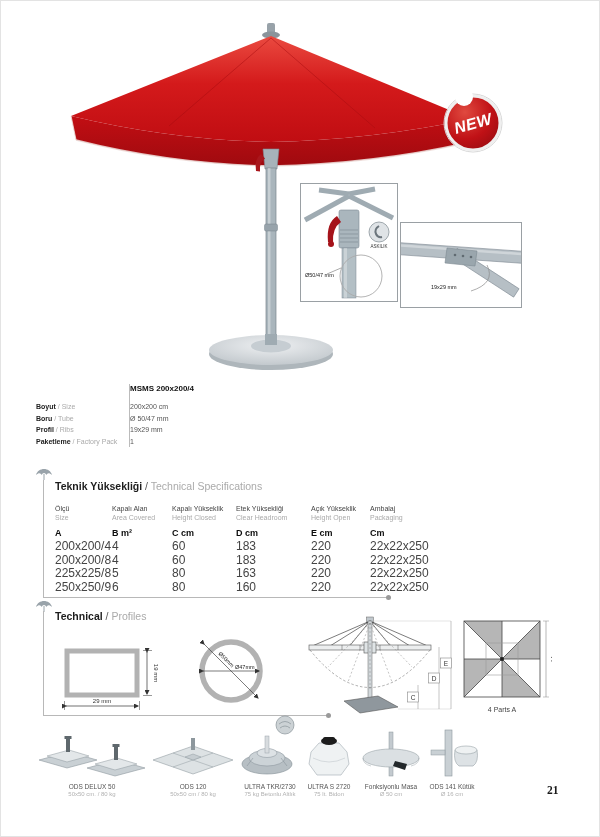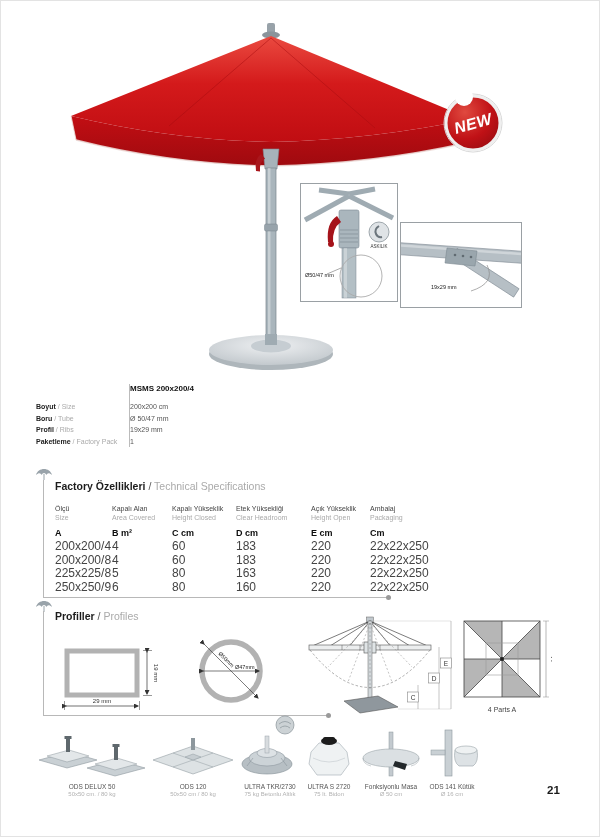--- a/index.html
+++ b/index.html
@@ -51,21 +51,21 @@
   .side-diagram{left:303px;top:604px;width:152px;height:116px;}
   .square-diagram{left:461px;top:618px;width:90px;height:100px;}
 
   
   .p-item{position:absolute;display:flex;flex-direction:column;align-items:center;justify-content:flex-end;}
   .p-art{display:flex;align-items:flex-end;justify-content:center;}
   .p-art svg{display:block;}
   .p-name{font-size:6.5px;color:#555;margin-top:3px;white-space:nowrap;text-align:center;}
   .p-spec{font-size:6px;color:#b2b2b2;margin-top:1px;white-space:nowrap;text-align:center;}
 
-  .page-num{position:absolute;left:546px;top:783px;font-size:11.5px;font-weight:bold;color:#1a1a1a;}
+  .page-num{position:absolute;left:546px;top:783px;font-size:11.5px;font-weight:bold;color:#1a1a1a;font-family:Liberation Serif, serif;}
 
   svg text{font-family:"Liberation Sans",sans-serif;}
 </style>
 </head>
 <body>
 
 <div class="sheet">
 
   <svg class="hero-svg" viewBox="0 0 480 360">
     <defs>
@@ -189,21 +189,21 @@
     </div>
 
   <svg class="sec-icon" style="left:34px;top:464px;" viewBox="0 0 18 15">
     <path d="M1,10 C3,2 15,2 17,10 C14,7.2 12.2,8.2 11.5,10 C10,7.2 8,7.2 6.5,10 C5.8,8.2 4,7.2 1,10 Z" fill="#99a3aa"></path>
     <path d="M9,9 v6" stroke="#99a3aa" stroke-width="1" fill="none"></path>
   </svg>
   <div class="vline" style="left:42px;top:479px;height:117px;"></div>
   <div class="hline" style="left:42px;top:596px;width:345px;"></div>
   <div class="dot" style="left:385px;top:594px;"></div>
   <div class="sec-title" style="left:54px;top:479px;">
-    <span class="t-tr">Factory Özellikleri</span>
+    <span class="t-tr">Teknik Yüksekliği</span>
     <span class="t-sep">/</span>
     <span class="t-en">Technical Specifications</span>
   </div>
   <div class="specs-grid" id="specs-grid">
       <div class="sp-h">
         <div class="h-tr">Ölçü</div>
         <div class="h-en">Size</div>
       </div>
       <div class="sp-h">
         <div class="h-tr">Kapalı Alan</div>
@@ -258,21 +258,21 @@
     </div>
 
   <svg class="sec-icon" style="left:34px;top:596px;" viewBox="0 0 18 15">
     <path d="M1,10 C3,2 15,2 17,10 C14,7.2 12.2,8.2 11.5,10 C10,7.2 8,7.2 6.5,10 C5.8,8.2 4,7.2 1,10 Z" fill="#99a3aa"></path>
     <path d="M9,9 v6" stroke="#99a3aa" stroke-width="1" fill="none"></path>
   </svg>
   <div class="vline" style="left:42px;top:610px;height:104px;"></div>
   <div class="hline" style="left:42px;top:714px;width:285px;"></div>
   <div class="dot" style="left:325px;top:712px;"></div>
   <div class="sec-title" style="left:54px;top:609px;">
-    <span class="t-tr">Profiller</span>
+    <span class="t-tr">Technical</span>
     <span class="t-sep">/</span>
     <span class="t-en">Profiles</span>
   </div>
 
   <div class="diagram rect-diagram">
     <svg viewBox="0 0 100 72">
       <defs>
           <marker id="ah1" markerUnits="userSpaceOnUse" markerWidth="5" markerHeight="5" refX="4" refY="2.5" orient="auto">
             <path d="M0,0 L5,2.5 L0,5 z" fill="#333"></path>
           </marker>

